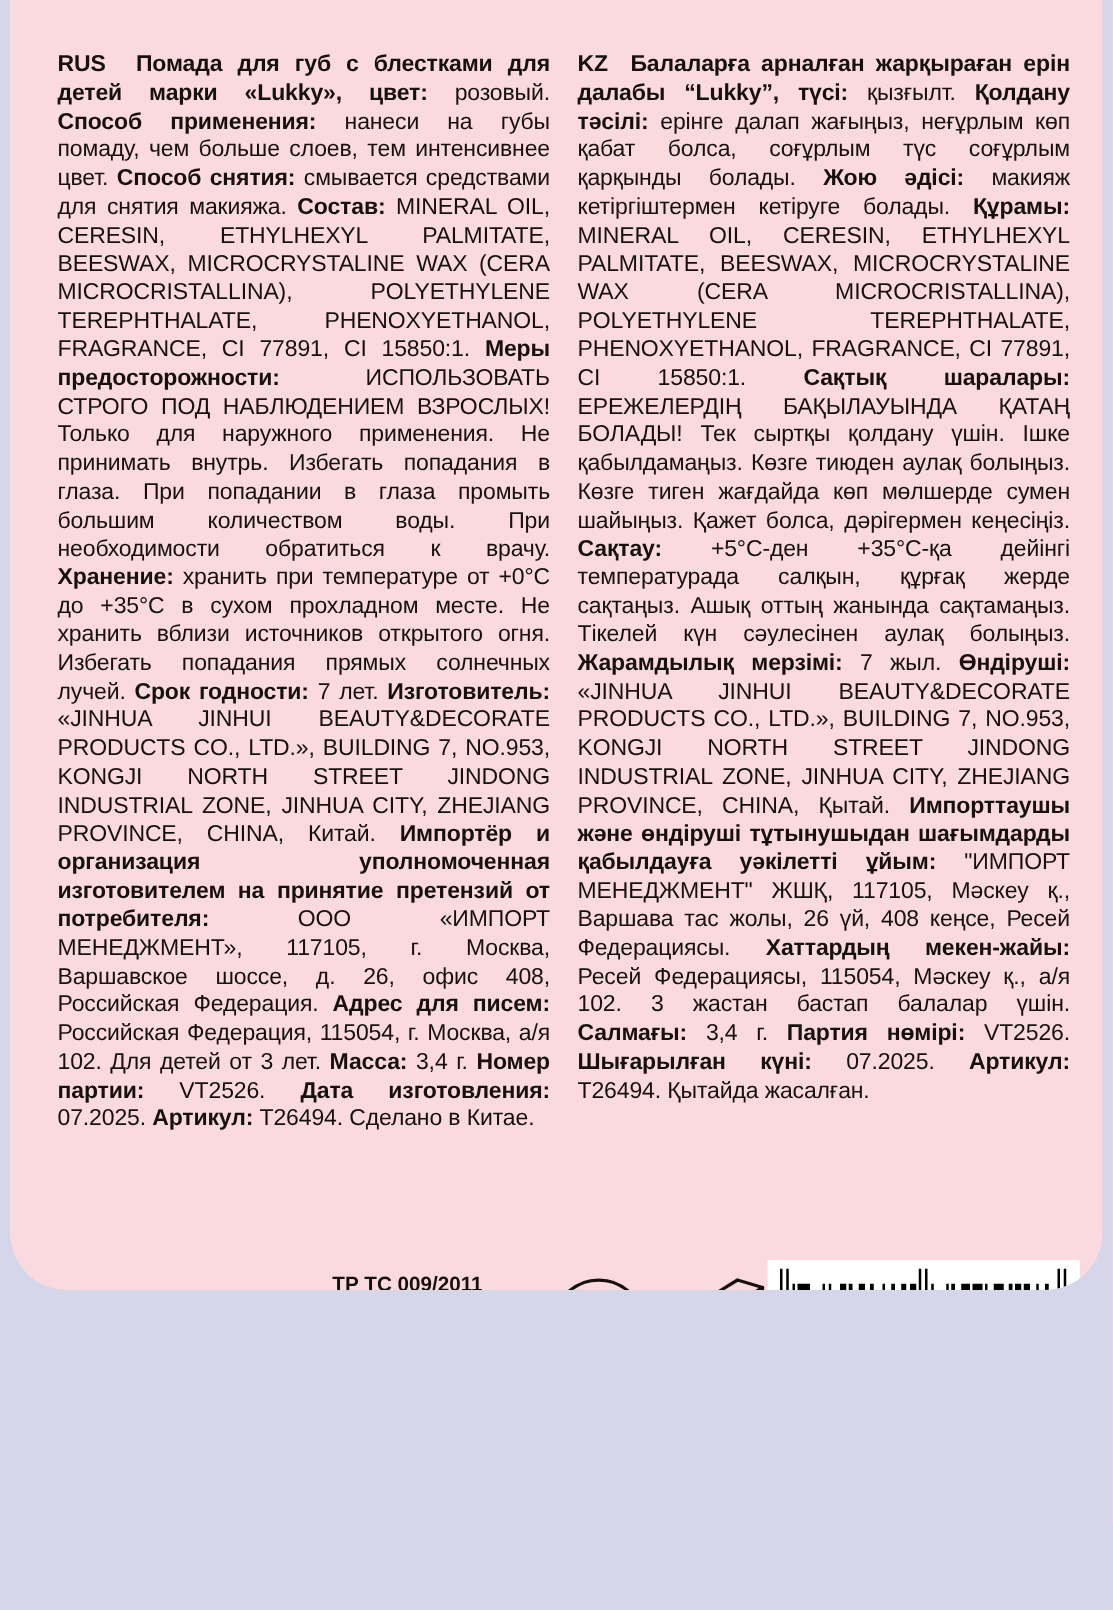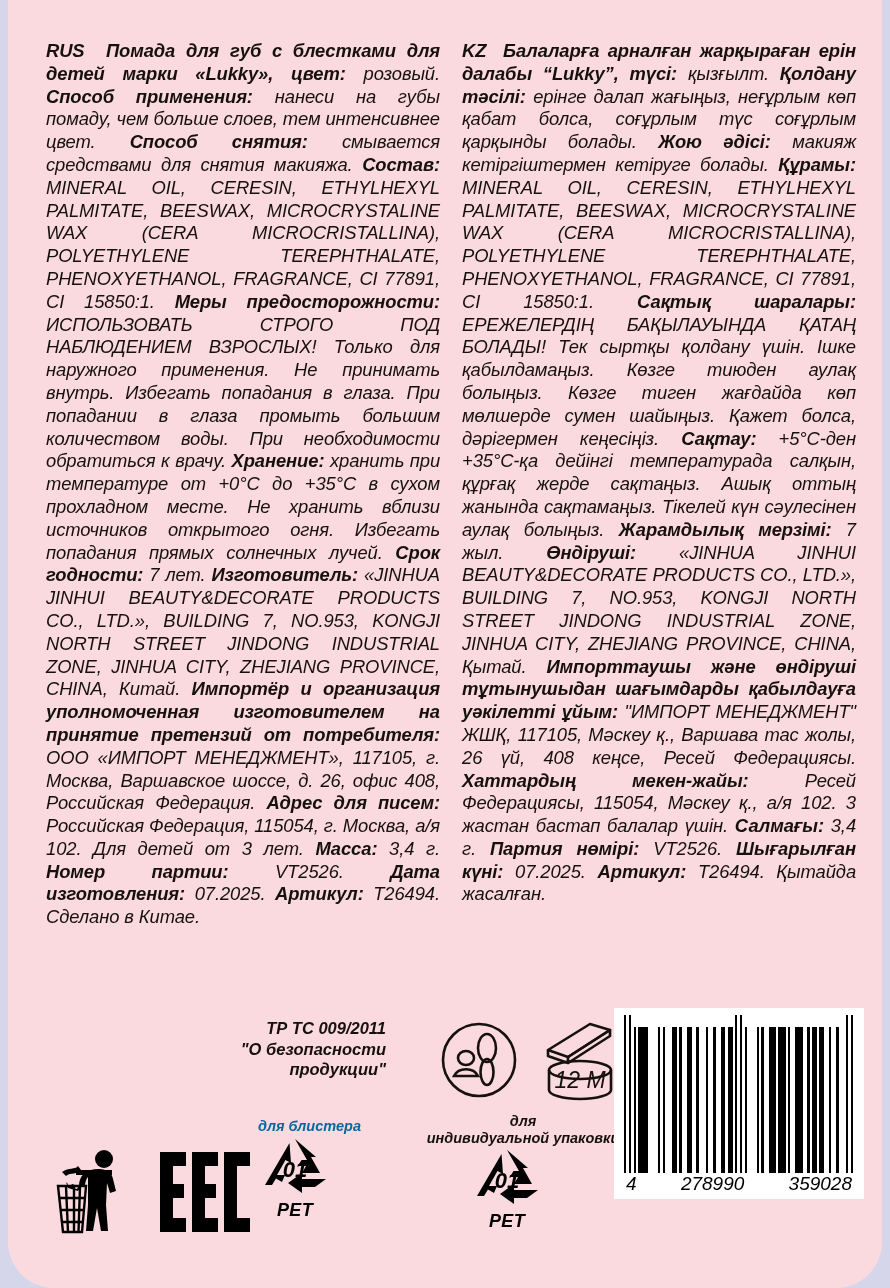--- a/index.html
+++ b/index.html
@@ -12,25 +12,24 @@
     width: 890px;
     height: 1288px;
     font-family: "Liberation Sans", sans-serif;
     overflow: hidden;
   }
   #label {
     position: absolute;
     left: 8px;
     top: 0px;
     width: 874px;
-    height: 1288px;
+    height: 1032px;
     background: #fadade;
     border-radius: 0 0 46px 46px;
     overflow: hidden;
-    font-style: italic;
   }
   
   .columns {
     position: absolute;
     left: 0;
     top: 0;
     width: 874px;
     padding: 40px 26px 0 38px;
     display: flex;
     gap: 22px;

